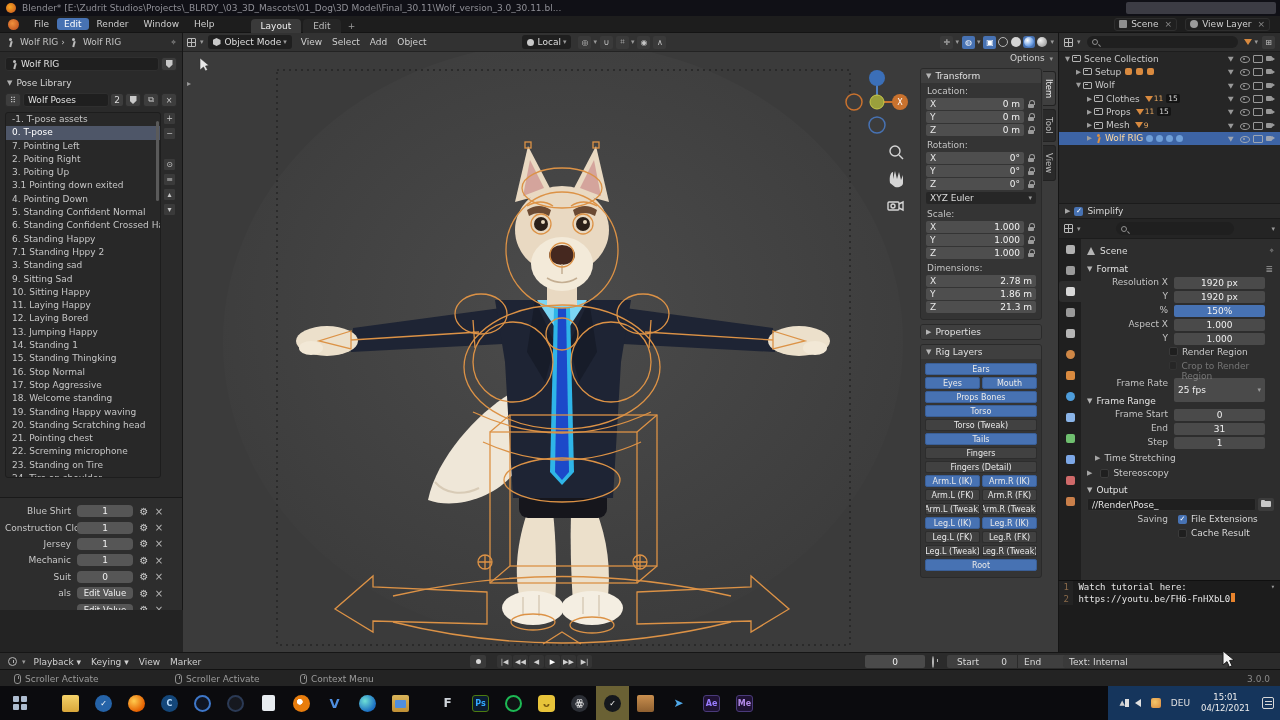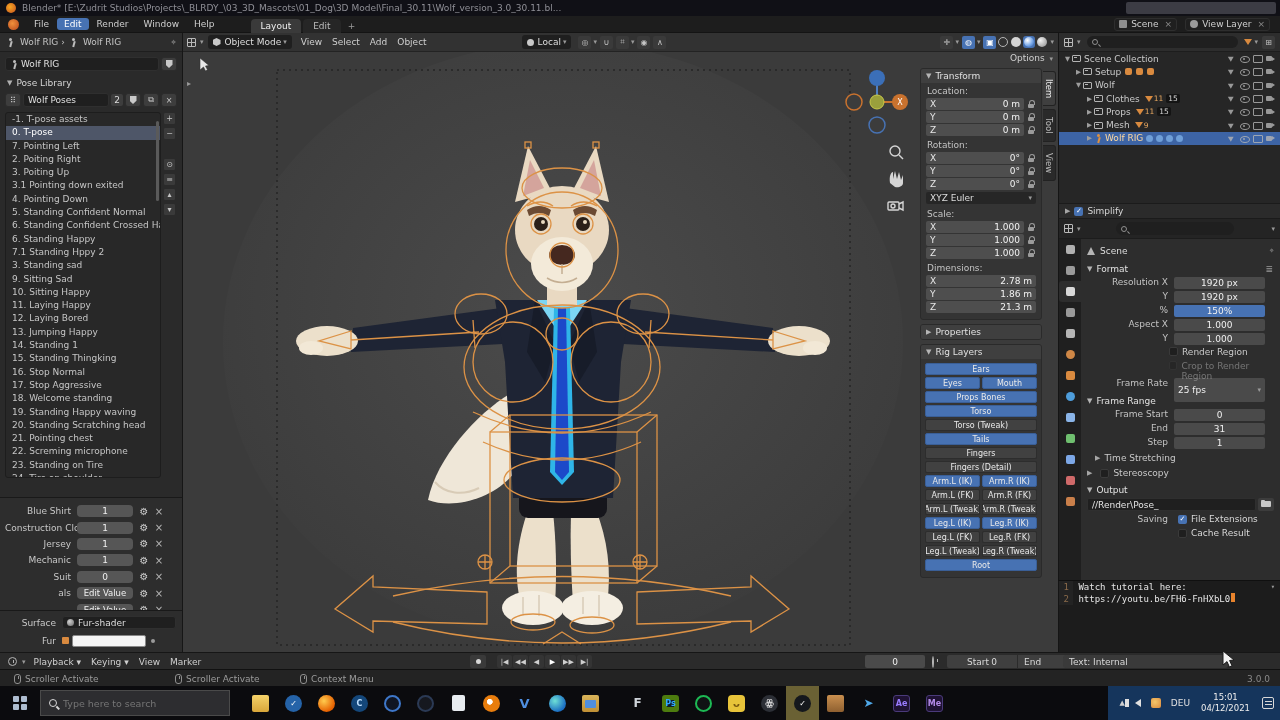--- a/index.html
+++ b/index.html
@@ -196,21 +196,21 @@
 #tl-left{position:absolute;left:8px;top:0;height:17px;display:flex;align-items:center}
 .clock-ic{width:9px;height:9px;border:1px solid #b5b5b5;border-radius:50%;position:relative;margin-right:3px}
 .clock-ic::before{content:"";position:absolute;left:3.5px;top:1.5px;width:1px;height:3px;background:#b5b5b5}
 #tl-record{position:absolute;left:470px;top:2px;width:16px;height:13px;background:#3a3a3a;border-radius:2px;display:flex;align-items:center;justify-content:center}
 #tl-record::before{content:"";width:5px;height:5px;border-radius:50%;background:#d8d8d8}
 #tl-playback{position:absolute;left:497px;top:2px;display:flex}
 .pb-btn{min-width:15px;height:13px;display:flex;align-items:center;justify-content:center;color:#cfcfcf;font-size:7px;background:#343434;border-radius:2px;margin-right:1px;padding:0 2px}
 .pb-btn.play{color:#fff}
 #tl-frame{position:absolute;left:865px;top:2px;width:60px;height:13px;background:#4a4a4a;border-radius:2px;display:flex;align-items:center;justify-content:center;color:#f0f0f0}
 #tl-clock2{position:absolute;left:932px;top:4px}
-#tl-start{position:absolute;left:947px;top:2px;width:70px;height:13px;background:#3f3f3f;border-radius:2px 0 0 2px;display:flex;align-items:center;padding:0 20px;color:#d9d9d9}
+#tl-start{position:absolute;left:947px;top:2px;width:70px;height:13px;background:#3f3f3f;border-radius:2px 0 0 2px;display:flex;align-items:center;padding:0 10px;color:#d9d9d9}
 #tl-end{position:absolute;left:1018px;top:2px;width:62px;height:13px;background:#3f3f3f;border-radius:0 2px 2px 0;display:flex;align-items:center;padding:0 6px;color:#d9d9d9}
 #tl-start .v,#tl-end .v{margin-left:auto}
 #tl-text{position:absolute;left:1063px;top:2px;width:165px;height:13px;background:#3a3a3a;border-radius:3px;display:flex;align-items:center;padding:0 6px;color:#d9d9d9}
 
 
 #statusbar{position:absolute;left:0;top:669px;width:1280px;height:17px;background:#232323;border-top:1px solid #111;color:#9b9b9b}
 .hint{position:absolute;top:0;height:17px;display:flex;align-items:center}
 .mouse-ic{width:7px;height:10px;border:1px solid #8f8f8f;border-radius:3px;position:relative;margin-right:4px}
 .mouse-ic::before{content:"";position:absolute;left:3px;top:1px;width:1px;height:3px;background:#8f8f8f}
 #sb-version{position:absolute;right:10px;top:0;height:17px;display:flex;align-items:center;color:#8a8a8a}
@@ -235,21 +235,21 @@
 .tbi-browser-c{background:#14477a;border-radius:50%;color:#bfe0ff}
 .tbi-opera{background:#101522;border-radius:50%;border:2px solid #3e77c9}
 .tbi-disc{background:#16181f;border-radius:50%;border:2px solid #2b3a55}
 .tbi-notepad{background:#e8ecf0;border-radius:2px;width:13px;height:16px}
 .tbi-blender{background:radial-gradient(circle at 40% 40%,#ffffff 18%,#e87d0d 22%);border-radius:50%}
 .tbi-visual-studio{background:transparent;color:#4f8fe0;font-size:13px}
 .tbi-edge{background:radial-gradient(circle at 35% 35%,#6ee0d6,#1b6ec2 70%);border-radius:50%}
 .tbi-photos{background:linear-gradient(#d9b45a,#c09035);border-radius:2px;position:relative}
 .tbi-photos::after{content:"";position:absolute;left:3px;top:5px;width:11px;height:8px;background:#4f8fe0;border-radius:1px}
 .tbi-figma{background:transparent;color:#cfd4da;font-size:12px}
-.tbi-photoshop{background:#0b1c30;border:5px solid #4d7c0f;color:#31a8ff}
+.tbi-photoshop{background:#0b1c30;border:1px solid #4d7c0f;color:#31a8ff}
 .tbi-spotify{background:#101214;border-radius:50%;border:2px solid #1db954}
 .tbi-smiley{background:#e8c43a;border-radius:4px;color:#7a5a10;font-size:10px}
 .tbi-discord{background:#2c2f36;border-radius:50%;color:#e8e8e8;font-size:9px}
 .tbi-checkmark-active{background:#15181d;border-radius:50%;color:#fff}
 .tbi-package{background:linear-gradient(#c98f4f,#8f6030);border-radius:2px}
 .tbi-share{background:transparent;color:#4fa8e8;font-size:12px}
 .tbi-after-effects{background:#1f1233;border:1px solid #4a3a7a;color:#9a7cff}
 .tbi-media-encoder{background:#1f1233;border:1px solid #4a3a7a;color:#b38ae8}
 #tb-tray{margin-left:auto;height:34px;display:flex;align-items:center;background:#15355c;padding:0 6px}
 .tray-item{margin:0 5px;color:#e0e0e0;display:flex;align-items:center}
@@ -414,35 +414,20 @@
         <span class="mat-x">×</span>
       </div>
       <div class="mat-row">
         <span class="mat-label"></span>
         <span class="mat-value" style="font-size: 8.5px;">Edit Value</span>
         <span class="mat-gear">⚙</span>
         <span class="mat-x">×</span>
       </div>
     </div>
 
-  <div id="surface-panel">
-    <div class="surf-row">
-      <span class="surf-label">Surface</span>
-      <span class="surf-field">
-        <span class="sphere-dot"></span>
-        <span>Fur-shader</span>
-      </span>
-    </div>
-    <div class="surf-row">
-      <span class="surf-label">Fur</span>
-      <span class="key-ic"></span>
-      <span class="fur-swatch"></span>
-      <span class="deco-dot"></span>
-    </div>
-  </div>
 
   <div id="viewport">
     <div id="vp-header">
       <span class="grid-ic"></span>
         <span class="car">▾</span>
       <span class="vh-field">
         <span class="cube-ic"></span>
         <span>Object Mode</span>
         <span class="car">▾</span>
       </span>
@@ -1092,24 +1077,20 @@
 
   <div id="taskbar">
     <div id="start-btn">
       <span class="win-grid">
           <span></span>
           <span></span>
           <span></span>
           <span></span>
         </span>
     </div>
-    <div id="tb-search">
-      <span class="mag-w"></span>
-      <input placeholder="Type here to search" style="">
-    </div>
     <div id="tb-icons">
         <span class="tb-slot">
           <span class="tbi tbi-file-explorer"></span>
         </span>
         <span class="tb-slot">
           <span class="tbi tbi-todo">✓</span>
         </span>
         <span class="tb-slot">
           <span class="tbi tbi-firefox"></span>
         </span>

